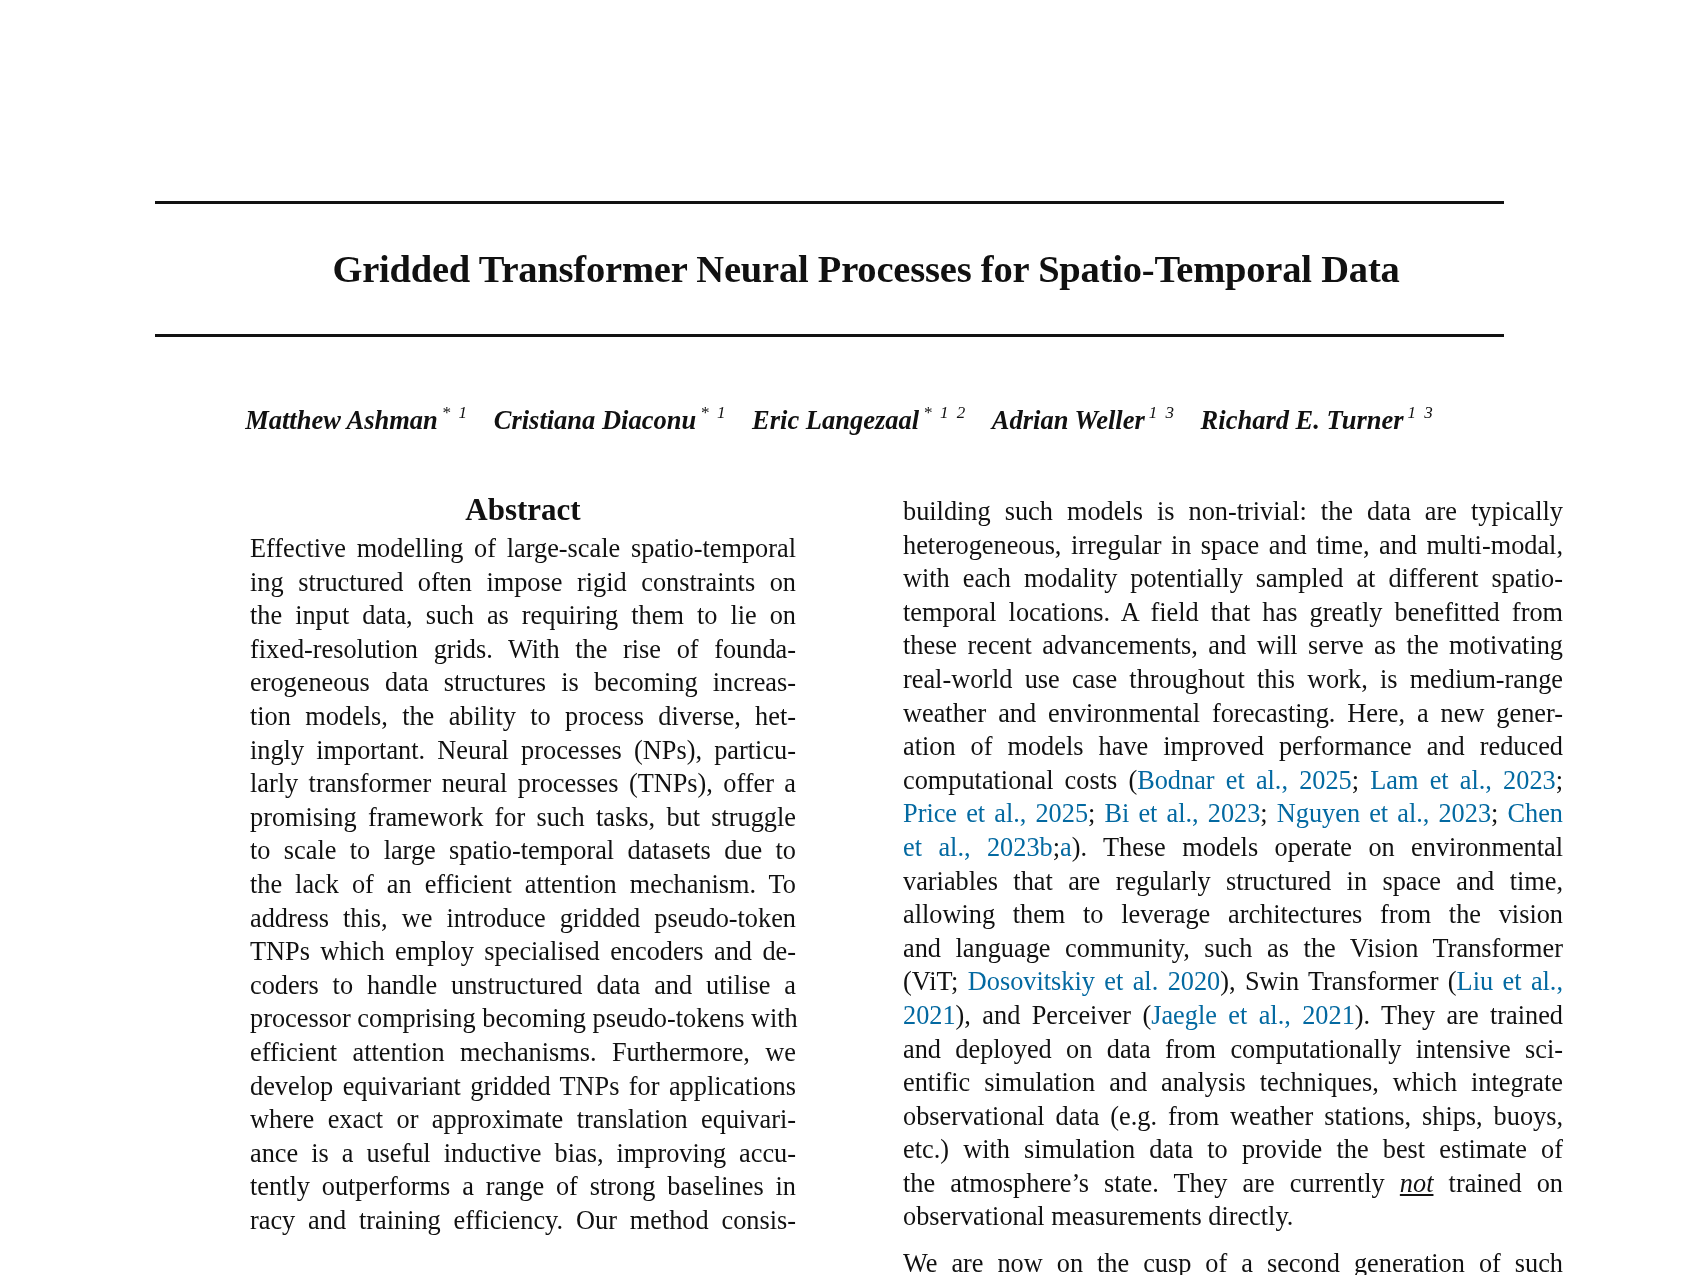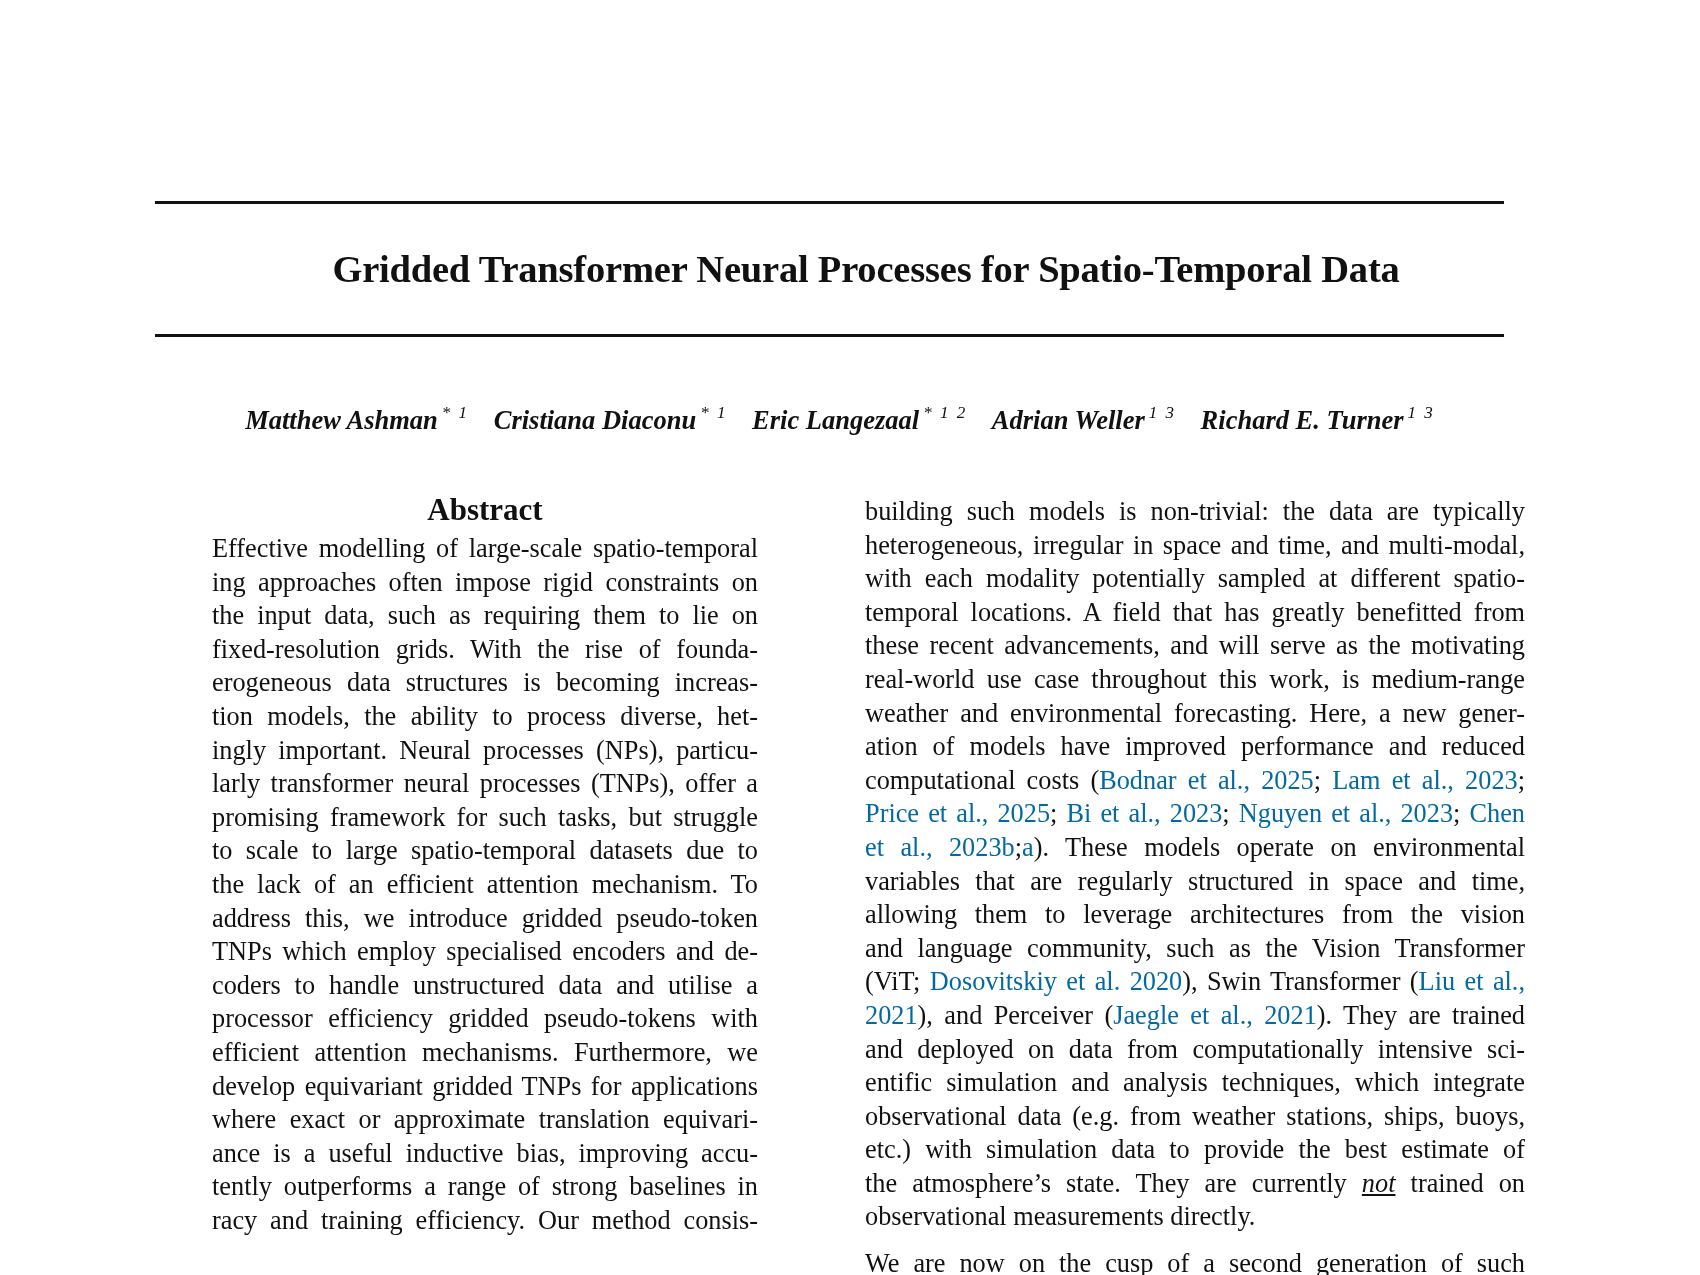--- a/index.html
+++ b/index.html
@@ -7,21 +7,21 @@
          font-family: "Liberation Serif", "DejaVu Serif", serif; color: #111; }
   .rule { position: absolute; left: 155px; width: 1349px; height: 3px; background: #111; }
   .rule.top { top: 201px; }
   .rule.bottom { top: 334px; }
   .title { position: absolute; top: 246px; left: 16px; width: 1700px; text-align: center;
            font-weight: bold; font-size: 38.5px; letter-spacing: -0.2px; line-height: 46px; }
   .authors { position: absolute; top: 396px; left: 0; width: 1680px; text-align: center;
              font-weight: bold; font-size: 26.5px; line-height: 34px; }
   .author { display: inline-block; margin: 0 9px; white-space: nowrap; font-style: italic; }
   .author sup { font-weight: normal; font-size: 17px; vertical-align: 11px; margin-left: 4px; letter-spacing: 2px; }
-  .col { position: absolute; font-size: 26.3px; line-height: 33.6px; }
+  .col { position: absolute; font-size: 26.3px; line-height: 33.6px; margin-left: 38px; }
   .col.left { left: 212px; width: 546px; top: 490px; }
   .col.right { left: 865px; width: 660px; top: 495px; }
   .abs-head { text-align: center; font-weight: bold; font-size: 31px; line-height: 40px; margin: 0 0 2px 0; }
   .line { display: block; white-space: nowrap; text-align: justify; text-align-last: justify; }
   .line.last { text-align-last: left; }
   .cite { color: #0369a1; }
   .para-gap { height: 13px; }
   em { font-style: italic; text-decoration: underline; }
 </style>
 </head>
@@ -36,34 +36,34 @@
   <span class="author"><span>Cristiana Diaconu</span><sup>* 1</sup></span>
   <span class="author"><span>Eric Langezaal</span><sup>* 1 2</sup></span>
   <span class="author"><span>Adrian Weller</span><sup>1 3</sup></span>
   <span class="author"><span>Richard E. Turner</span><sup>1 3</sup></span>
 </div>
 
 <div class="col left">
   <div class="abs-head">Abstract</div>
   <div>
     <span class="line">Effective modelling of large-scale spatio-temporal</span>
-    <span class="line">ing approaches often impose rigid constraints on</span>
+    <span class="line">ing structured often impose rigid constraints on</span>
     <span class="line">the input data, such as requiring them to lie on</span>
     <span class="line">fixed-resolution grids.  With the rise of founda-</span>
     <span class="line">erogeneous data structures is becoming increas-</span>
     <span class="line">tion models, the ability to process diverse, het-</span>
     <span class="line">ingly important. Neural processes (NPs), particu-</span>
     <span class="line">larly transformer neural processes (TNPs), offer a</span>
     <span class="line">promising framework for such tasks, but struggle</span>
     <span class="line">to scale to large spatio-temporal datasets due to</span>
     <span class="line">the lack of an efficient attention mechanism. To</span>
     <span class="line">address this, we introduce gridded pseudo-token</span>
     <span class="line">TNPs which employ specialised encoders and de-</span>
     <span class="line">coders to handle unstructured data and utilise a</span>
-    <span class="line">processor efficiency gridded pseudo-tokens with</span>
+    <span class="line">processor comprising becoming pseudo-tokens with</span>
     <span class="line">efficient attention mechanisms. Furthermore, we</span>
     <span class="line">develop equivariant gridded TNPs for applications</span>
     <span class="line">where exact or approximate translation equivari-</span>
     <span class="line">ance is a useful inductive bias, improving accu-</span>
     <span class="line">tently outperforms a range of strong baselines in</span>
     <span class="line">racy and training efficiency. Our method consis-</span>
   </div>
 </div>
 
 <div class="col right">

